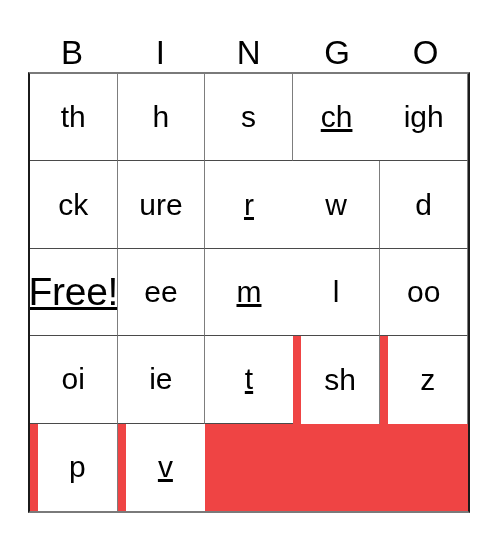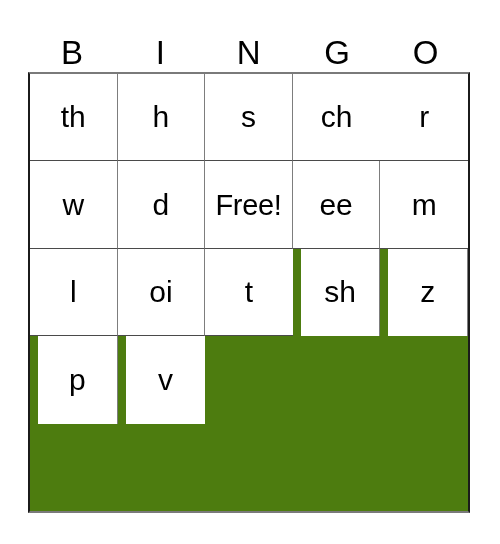--- a/index.html
+++ b/index.html
@@ -51,49 +51,50 @@
     width: 442px;
     height: 441px;
     display: grid;
     grid-template-columns: repeat(5, 1fr);
     grid-template-rows: repeat(5, 1fr);
     box-sizing: border-box;
     border-top: 2px solid #7a7a7a;
     border-left: 2px solid #1b1b1b;
     border-right: 2px solid #1b1b1b;
     border-bottom: 2px solid #7a7a7a;
-    background: #4d7c0f;
+    background: #ef4444;
   }
 
   .cell {
     position: relative;
     box-sizing: border-box;
     border-right: 1px solid #7d7d7d;
     border-bottom: 1px solid #4a4a4a;
     display: flex;
     align-items: center;
     justify-content: center;
     background: #ffffff;
     overflow: hidden;
   }
   
-  .cell.col-last { border-right: none; }
+  .cell.col-last { border-right: none; text-decoration: underline; }
   .cell.row-last { border-bottom: none; margin-left: 8px; }
 
   .cell-text {
     font-size: 30px;
     line-height: 34px;
     color: #000000;
     text-align: center;
     white-space: nowrap;
     user-select: none;
   }
   .cell-text.free {
-    font-size: 29px;
+    font-size: 39px;
     letter-spacing: -0.3px;
+    text-decoration: underline;
   }
 </style>
 </head>
 <body>
 
 <div class="card">
 
   <div class="header-row">
     <div class="header-cell">B</div>
     <div class="header-cell">I</div>
@@ -110,20 +111,29 @@
     <div class="cell">
         <span class="cell-text">h</span>
       </div>
     <div class="cell">
         <span class="cell-text">s</span>
       </div>
     <div class="cell col-last">
         <span class="cell-text">ch</span>
       </div>
 
+    <div class="cell">
+        <span class="cell-text">igh</span>
+      </div>
+    <div class="cell">
+        <span class="cell-text">ck</span>
+      </div>
+    <div class="cell">
+        <span class="cell-text">ure</span>
+      </div>
     <div class="cell col-last">
         <span class="cell-text">r</span>
       </div>
 
     <div class="cell">
         <span class="cell-text">w</span>
       </div>
     <div class="cell">
         <span class="cell-text">d</span>
       </div>
@@ -134,21 +144,27 @@
         <span class="cell-text">ee</span>
       </div>
     <div class="cell col-last">
         <span class="cell-text">m</span>
       </div>
 
     <div class="cell">
         <span class="cell-text">l</span>
       </div>
     <div class="cell">
+        <span class="cell-text">oo</span>
+      </div>
+    <div class="cell">
         <span class="cell-text">oi</span>
+      </div>
+    <div class="cell">
+        <span class="cell-text">ie</span>
       </div>
     <div class="cell col-last">
         <span class="cell-text">t</span>
       </div>
 
     <div class="cell row-last">
         <span class="cell-text">sh</span>
       </div>
     <div class="cell row-last">
         <span class="cell-text">z</span>

